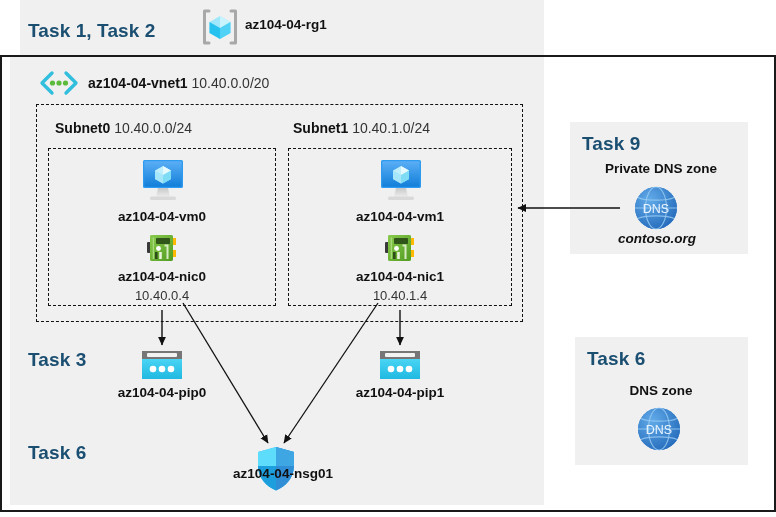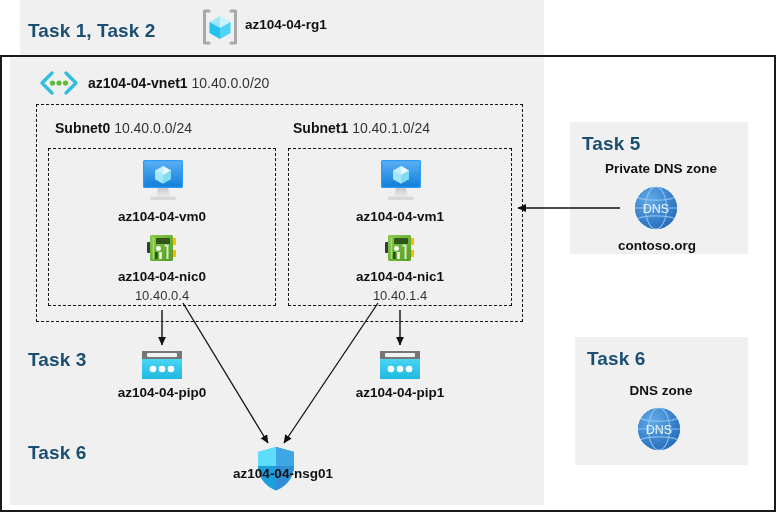--- a/index.html
+++ b/index.html
@@ -263,41 +263,41 @@
     <svg width="44" height="48" viewBox="0 0 44 48">
       <path d="M22,2 L40,7 L40,21 C40,33 31.5,41.5 22,45.5 C12.5,41.5 4,33 4,21 L4,7 Z" fill="#36c5f5"></path>
       <path d="M22,2 L40,7 L40,21 C40,33 31.5,41.5 22,45.5 L22,2 Z" fill="#2f8ed6"></path>
       <path d="M22,2 L4,7 L4,21 L22,21 Z" fill="#5ddcfb"></path>
       <path d="M22,21 L40,21 L40,7 L22,2 Z" fill="#3ea6e2"></path>
       <path d="M22,21 L4,21 C4,33 12.5,41.5 22,45.5 Z" fill="#1e9fdd"></path>
     </svg>
   </div>
   <div class="res-name ctr" style="left:283px;top:466px;">az104-04-nsg01</div>
 
-  <div class="task-label" style="left:582px;top:133px;">Task 5</div>
+  <div class="task-label" style="left:582px;top:133px;">Task 9</div>
   <div class="res-name ctr" style="left:661px;top:161px;">Private DNS zone</div>
 
   <div class="icon" style="left:632px;top:184px;">
     <svg width="48" height="48" viewBox="0 0 48 48">
       <circle cx="24" cy="24" r="21" fill="#2f7fd1"></circle>
       <circle cx="24" cy="24" r="21" fill="url(#dnsg5)"></circle>
       <defs>
         <radialGradient id="dnsg5" cx="0.35" cy="0.3" r="0.85">
           <stop offset="0" stop-color="#64adea" stop-opacity=".95"></stop>
           <stop offset="1" stop-color="#1e63b5" stop-opacity=".95"></stop>
         </radialGradient>
       </defs>
       <ellipse cx="24" cy="24" rx="10.5" ry="21" fill="none" stroke="#9fd0f5" stroke-width="1.1" opacity=".8"></ellipse>
       <line x1="3" y1="24" x2="45" y2="24" stroke="#9fd0f5" stroke-width="1.1" opacity=".8"></line>
       <path d="M6,13.5 C12,17 36,17 42,13.5" fill="none" stroke="#9fd0f5" stroke-width="1.1" opacity=".75"></path>
       <path d="M6,34.5 C12,31 36,31 42,34.5" fill="none" stroke="#9fd0f5" stroke-width="1.1" opacity=".75"></path>
       <text x="24" y="28.6" text-anchor="middle" font-family="Liberation Sans, sans-serif" font-size="12.5" fill="#e9f4ff">DNS</text>
     </svg>
   </div>
-  <div class="res-name ctr" style="left:657px;top:238px;">contoso.org</div>
+  <div class="res-name ctr" style="left:657px;top:231px;font-style:italic;">contoso.org</div>
 
   <div class="task-label" style="left:587px;top:348px;">Task 6</div>
   <div class="res-name ctr" style="left:661px;top:383px;">DNS zone</div>
 
   <div class="icon" style="left:635px;top:405px;">
     <svg width="48" height="48" viewBox="0 0 48 48">
       <circle cx="24" cy="24" r="21" fill="#2f7fd1"></circle>
       <circle cx="24" cy="24" r="21" fill="url(#dnsg6)"></circle>
       <defs>
         <radialGradient id="dnsg6" cx="0.35" cy="0.3" r="0.85">

